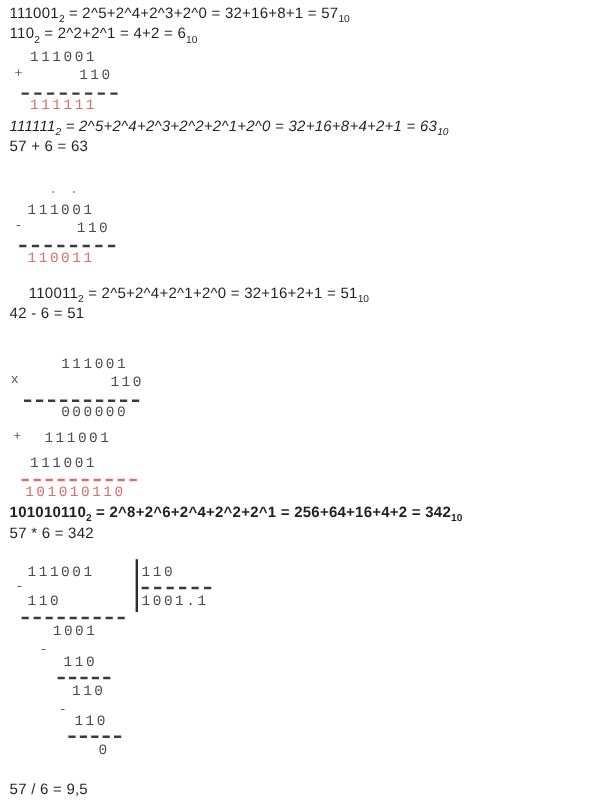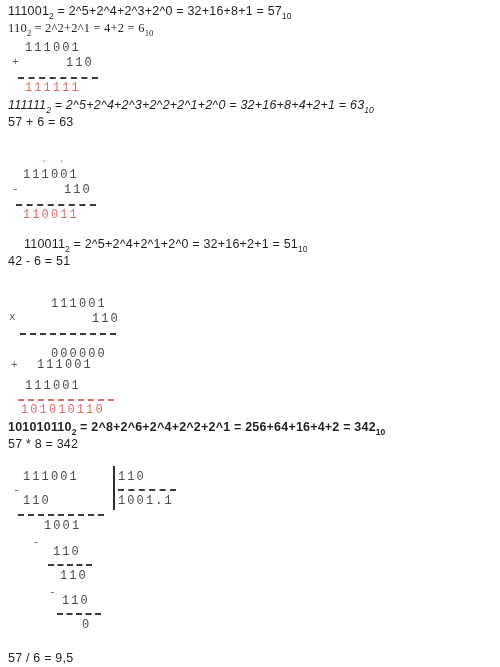--- a/index.html
+++ b/index.html
@@ -86,21 +86,21 @@
     border-left: 2px solid #2e2e2e;
   }
 </style>
 </head>
 <body>
 
 <div class="page">
 
   <div class="line" style="left:8px; top:4px;"><span>111001</span><span class="sub">2</span><span> = 2^5+2^4+2^3+2^0 = 32+16+8+1 = 57</span><span class="sub">10</span></div>
 
-  <div class="line" style="left:8px; top:21px;font-family:Liberation Serif, serif;"><span>110</span><span class="sub">2</span><span> = 2^2+2^1 = 4+2 = 6</span><span class="sub">10</span></div>
+  <div class="line" style="left:8px; top:21px;"><span>110</span><span class="sub">2</span><span> = 2^2+2^1 = 4+2 = 6</span><span class="sub">10</span></div>
 
   <div class="work">
     <div class="row" style="left:25px; top:41px;">111001</div>
     <div class="op" style="left:12px; top:55px;">+</div>
     <div class="row" style="left:66px; top:56px;">110</div>
     <div class="rule" style="left:18px; top:77px; width:80px;"></div>
     <div class="row red" style="left:25px; top:81px;">111111</div>
   </div>
 
   <div class="line" style="left:8px; top:98px;font-style:italic;"><span>111111</span><span class="sub">2</span><span> = 2^5+2^4+2^3+2^2+2^1+2^0 = 32+16+8+4+2+1 = 63</span><span class="sub">10</span></div>
@@ -118,31 +118,31 @@
 
   <div class="line" style="left:24px; top:237px;text-align:right;"><span>110011</span><span class="sub">2</span><span> = 2^5+2^4+2^1+2^0 = 32+16+2+1 = 51</span><span class="sub">10</span></div>
 
   <div class="line" style="left:8px; top:254px;">42 - 6 = 51</div>
 
   <div class="work">
     <div class="row" style="left:51px; top:297px;">111001</div>
     <div class="op" style="left:9px; top:310px;">x</div>
     <div class="row" style="left:92px; top:312px;">110</div>
     <div class="rule" style="left:20px; top:333px; width:96px;"></div>
-    <div class="row" style="left:51px; top:337px;margin-top:10px;">000000</div>
+    <div class="row" style="left:51px; top:337px;">000000</div>
     <div class="op" style="left:11px; top:358px;">+</div>
     <div class="row" style="left:37px; top:358px;">111001</div>
     <div class="row" style="left:25px; top:379px;">111001</div>
     <div class="rule red-rule" style="left:18px; top:399px; width:96px;"></div>
     <div class="row red" style="left:21px; top:403px;">101010110</div>
   </div>
 
   <div class="line" style="left:8px; top:420px;font-weight:bold;"><span>101010110</span><span class="sub">2</span><span> = 2^8+2^6+2^4+2^2+2^1 = 256+64+16+4+2 = 342</span><span class="sub">10</span></div>
 
-  <div class="line" style="left:8px; top:437px;">57 * 8 = 342</div>
+  <div class="line" style="left:8px; top:437px;">57 * 6 = 342</div>
 
   <div class="work">
 
     <div class="row" style="left:23px; top:470px;">111001</div>
     <div class="vbar" style="left:113px; top:466px; height:44px;"></div>
     <div class="row" style="left:118px; top:470px;">110</div>
 
     <div class="rule" style="left:118px; top:489px; width:58px;"></div>
     <div class="row" style="left:118px; top:494px;">1001.1</div>
 

